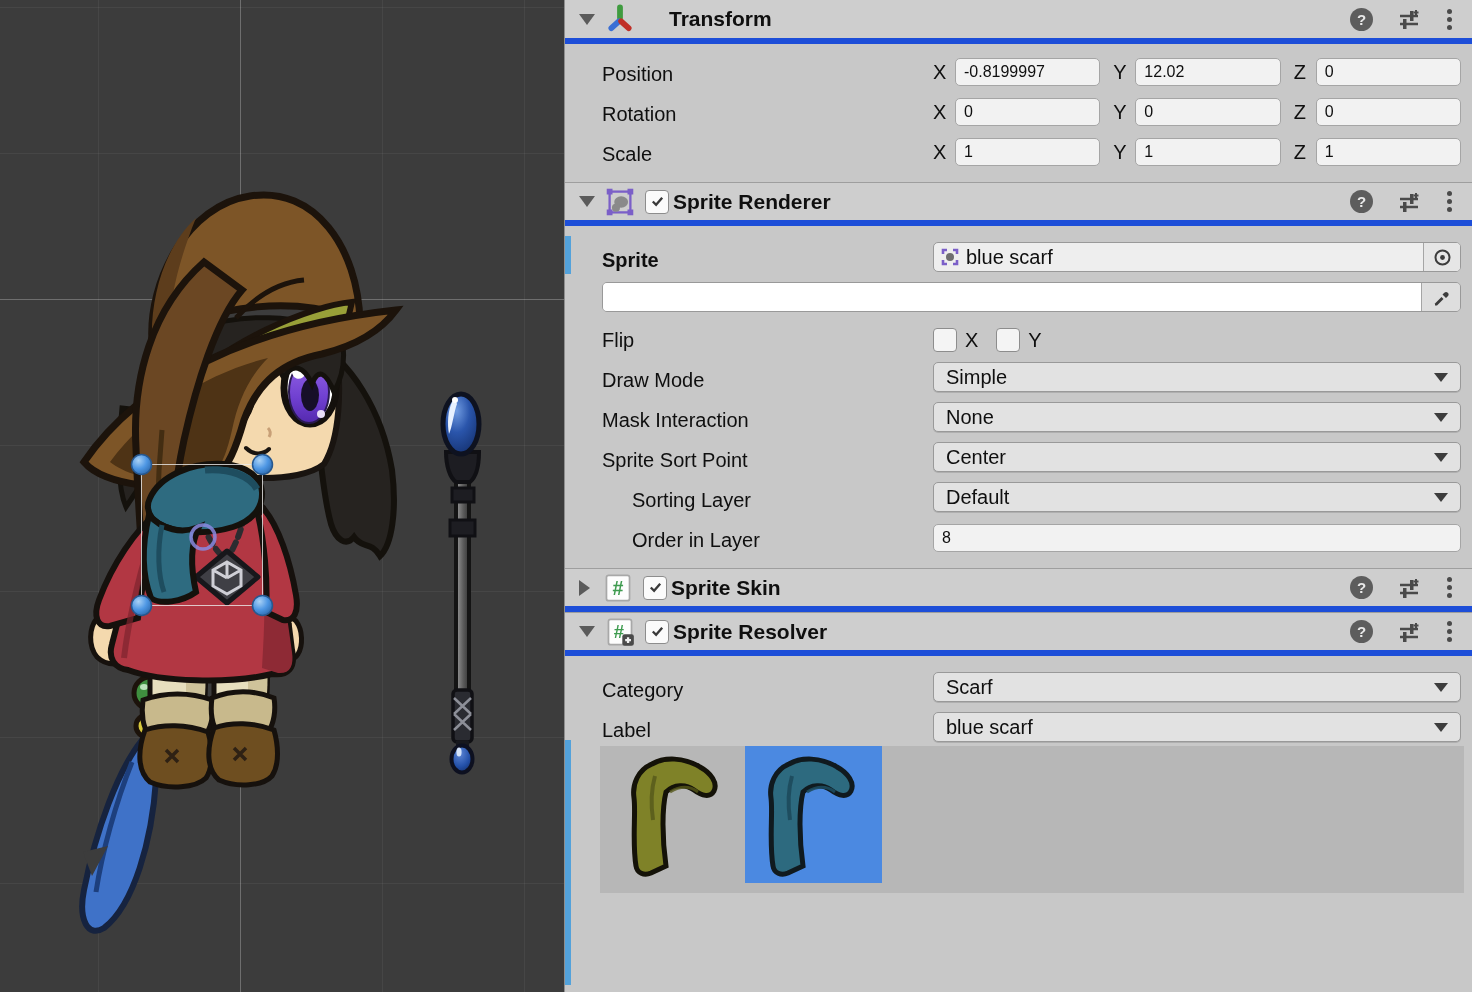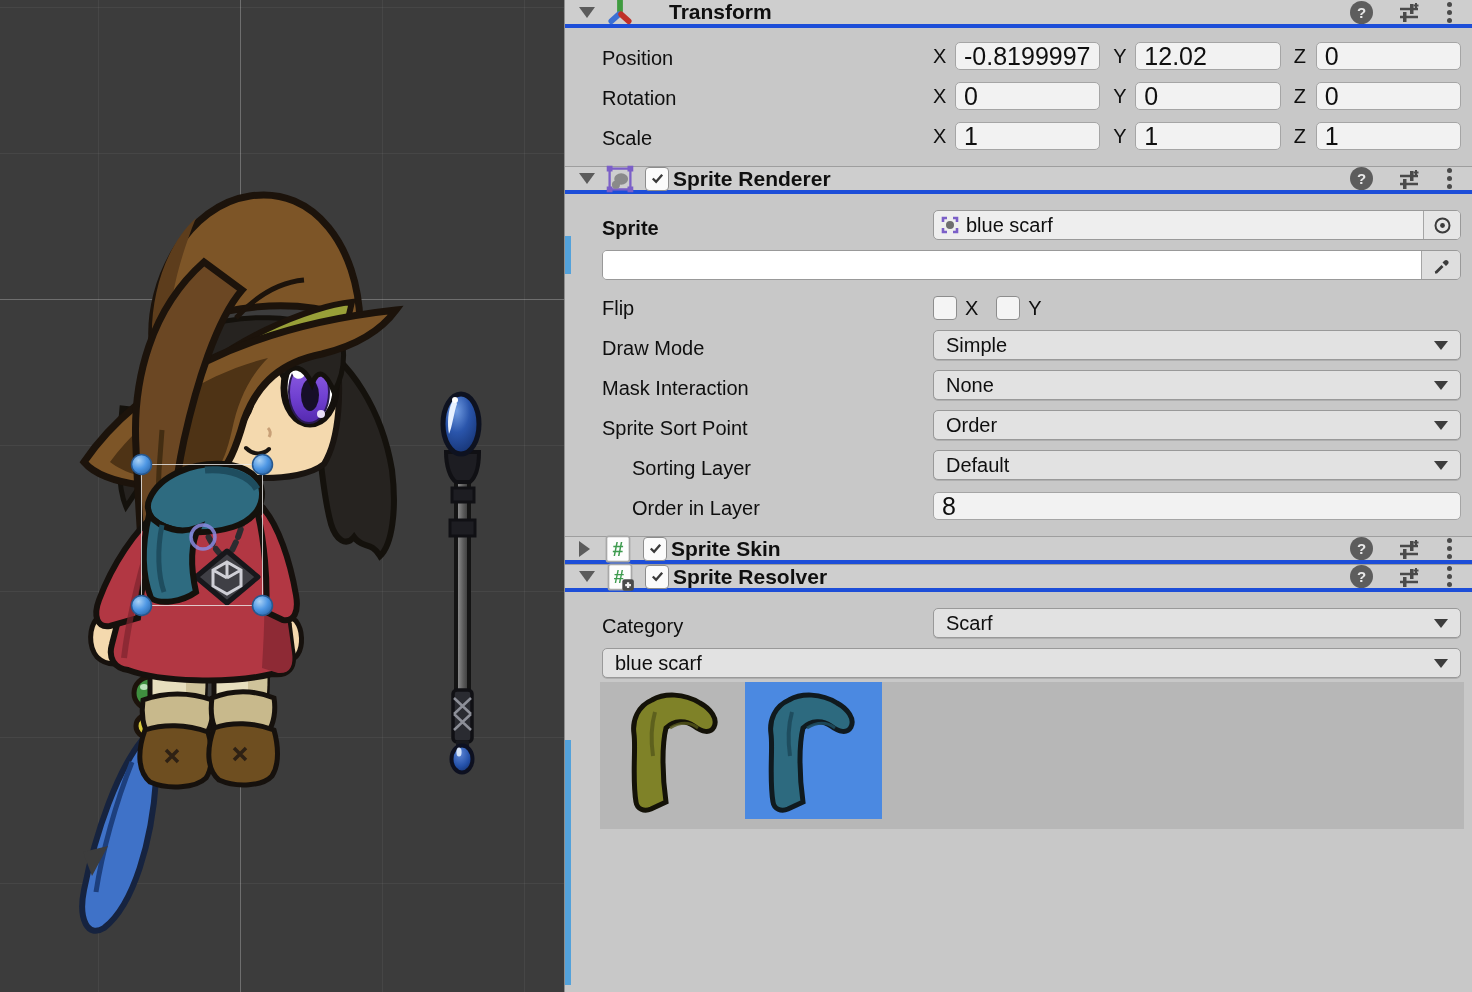--- a/index.html
+++ b/index.html
@@ -12,22 +12,22 @@
       linear-gradient(rgba(255,255,255,0.05) 1px, transparent 1px),
       linear-gradient(90deg, rgba(255,255,255,0.05) 1px, transparent 1px);
     background-size:142px 146px;background-position:98px 7px;flex:0 0 564px;}
   .axis-line-v{position:absolute;left:240px;top:0;width:1px;height:992px;background:rgba(255,255,255,0.22);}
   .axis-line-h{position:absolute;top:299px;left:0;height:1px;width:564px;background:rgba(255,255,255,0.22);}
   #scene svg{position:absolute;left:0;top:0;}
   #divider{width:1px;background:#8e8e8e;flex:0 0 1px;}
 
   
   #inspector{position:relative;width:907px;height:992px;background:#c8c8c8;color:#0f0f0f;flex:0 0 907px;}
-  .chead{height:28px;display:flex;align-items:center;background:#cecece;
-    border-bottom:4px solid #1d4ed8;padding:0 18px 0 14px;box-sizing:border-box;}
+  .chead{height:44px;display:flex;align-items:center;background:#cecece;
+    border-bottom:6px solid #1d4ed8;padding:0 18px 0 14px;box-sizing:border-box;}
   .chead.bt{border-top:1px solid #9e9e9e;}
   .ctitle{font-weight:bold;font-size:21px;margin-left:4px;}
   .hspacer{flex:1;}
   .fold{width:0;height:0;border-left:8px solid transparent;border-right:8px solid transparent;
     border-top:11px solid #5b5b5b;margin-right:10px;flex:0 0 auto;}
   .fold.closed{border-top:8px solid transparent;border-bottom:8px solid transparent;
     border-left:11px solid #5b5b5b;border-right:none;margin-right:13px;}
   .cicon{width:30px;height:30px;flex:0 0 auto;}
   .hgap{width:34px;flex:0 0 auto;}
   .cbx{width:22px;height:22px;background:#fbfbfb;border:1px solid #8d8d8d;border-radius:4px;
@@ -39,21 +39,21 @@
   .kebab i{width:5px;height:5px;border-radius:50%;background:#4a4a4a;}
 
   .row{display:flex;align-items:flex-end;height:40px;padding-left:37px;box-sizing:border-box;position:relative;}
   .row .lbl{flex:0 0 331px;font-size:20px;white-space:nowrap;}
   .row .lbl.bold{font-weight:bold;}
   .row .lbl.indent{padding-left:30px;flex-basis:301px;}
   .row .val{flex:1;margin-right:11px;display:flex;align-items:center;min-width:0;}
   .body{padding-top:6px;padding-bottom:16px;}
   .tbody{padding-top:2px;padding-bottom:16px;}
 
-  .tf{background:#f2f2f2;border:1px solid #a5a5a5;border-radius:5px;height:28px;font-size:25px;
+  .tf{background:#f2f2f2;border:1px solid #a5a5a5;border-radius:5px;height:28px;font-size:16px;
     padding:0 8px;color:#0f0f0f;font-family:"Liberation Sans",sans-serif;box-sizing:border-box;width:100%;outline:none;}
   .axis{flex:1;display:flex;align-items:center;min-width:0;}
   .axis + .axis{margin-left:13px;}
   .ax{width:16px;font-size:20px;margin-right:6px;flex:0 0 auto;}
 
   .dd{flex:1;background:#e2e2e2;border:1px solid #999;border-radius:5px;height:30px;display:flex;
     align-items:center;padding:0 12px;font-size:20px;box-sizing:border-box;box-shadow:0 1px 0 rgba(0,0,0,0.12);}
   .tri{width:0;height:0;border-left:7px solid transparent;border-right:7px solid transparent;
     border-top:9px solid #3c3c3c;margin-left:auto;}
 
@@ -417,21 +417,21 @@
           <div class="dd">
             <span>None</span>
             <span class="tri"></span>
           </div>
         </div>
       </div>
       <div class="row">
         <span class="lbl">Sprite Sort Point</span>
         <div class="val">
           <div class="dd">
-            <span>Order</span>
+            <span>Center</span>
             <span class="tri"></span>
           </div>
         </div>
       </div>
       <div class="row">
         <span class="lbl indent">Sorting Layer</span>
         <div class="val">
           <div class="dd">
             <span>Default</span>
             <span class="tri"></span>
@@ -511,20 +511,21 @@
       <div class="row">
         <span class="lbl">Category</span>
         <div class="val">
           <div class="dd">
             <span>Scarf</span>
             <span class="tri"></span>
           </div>
         </div>
       </div>
       <div class="row">
+        <span class="lbl">Label</span>
         <div class="val">
           <div class="dd">
             <span>blue scarf</span>
             <span class="tri"></span>
           </div>
         </div>
       </div>
 
       <div class="strip">
         <div class="cell" style="left:8px;" title="">

